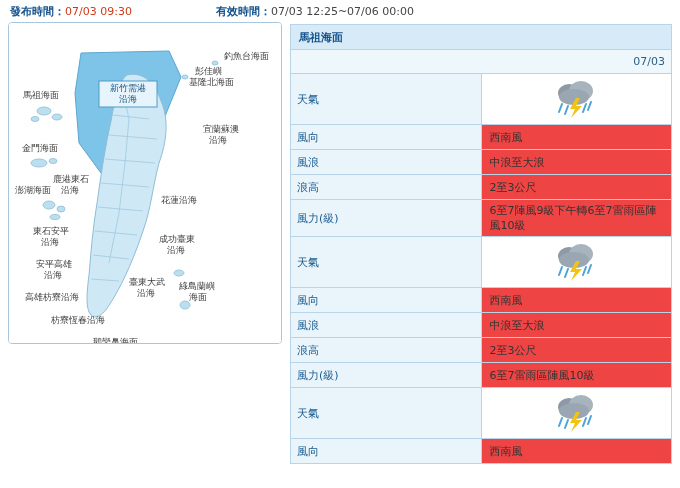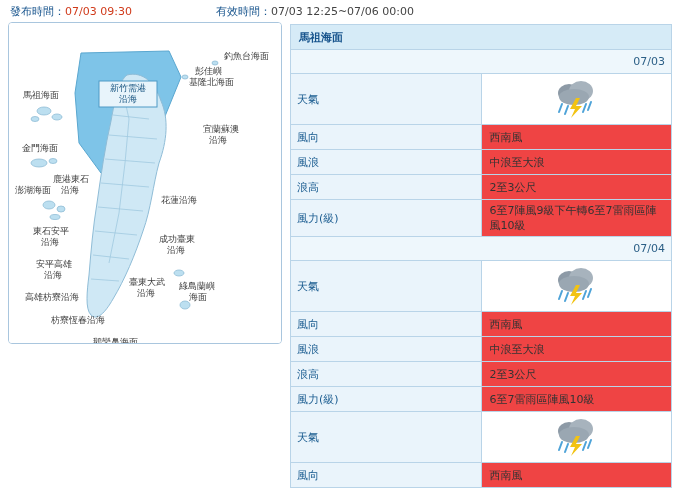--- a/index.html
+++ b/index.html
@@ -36,21 +36,21 @@
     white-space: nowrap;
   }
   .topbar .valid {
     position: absolute;
     left: 216px;
     top: 4px;
     white-space: nowrap;
   }
   .lbl-blue {
     color: #16538c;
-    font-weight: normal;
+    font-weight: bold;
   }
   .val-txt {
     color: #d03a1a;
   }
   .val-txt2 {
     color: #444;
   }
 
   
   .map-panel {
@@ -250,23 +250,20 @@
         <tr>
           <td class="lab-cell">浪高</td>
           <td class="val-cell">2至3公尺</td>
         </tr>
         <tr>
           <td class="lab-cell">風力(級)</td>
           <td class="val-cell">6至7陣風9級下午轉6至7雷雨區陣風10級</td>
         </tr>
 
         <tr>
-          <td class="date-cell" colspan="2">07/04</td>
-        </tr>
-        <tr>
           <td class="lab-cell">天氣</td>
           <td class="wx-cell">
             <span class="wx-icon">
               <svg width="48" height="40" viewBox="0 0 48 40">
                 <ellipse cx="17" cy="14" rx="11" ry="9" fill="#8d9aa6"></ellipse>
                 <ellipse cx="29" cy="12" rx="12" ry="10" fill="#a7b3bd"></ellipse>
                 <ellipse cx="22" cy="18" rx="15" ry="8" fill="#9aa7b2"></ellipse>
                 <polygon points="24,19 18,30 23,30 19,39 30,27 24,27 28,19" fill="#f2c313"></polygon>
                 <g stroke="#4ea3d8" stroke-width="2" stroke-linecap="round">
                   <line x1="10" y1="25" x2="7" y2="33"></line>

